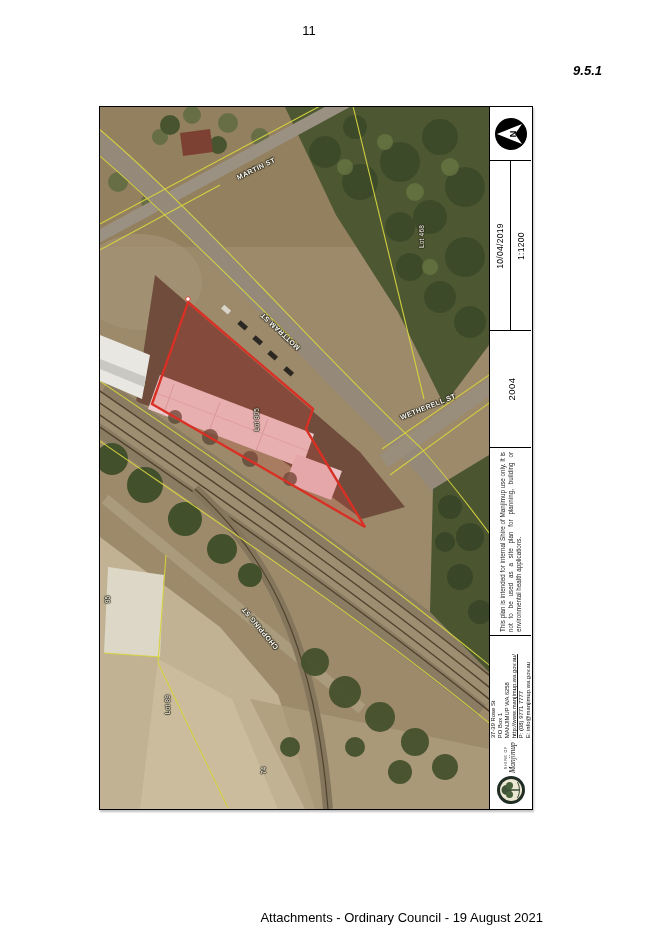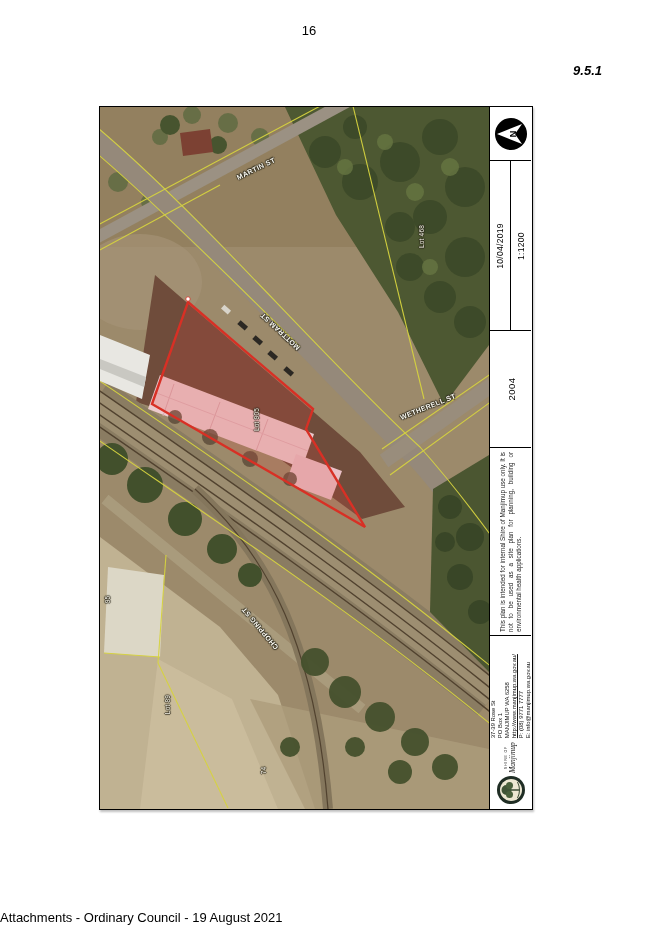--- a/index.html
+++ b/index.html
@@ -1,20 +1,20 @@
 <!DOCTYPE html>
 <html><head>
 <meta charset="utf-8">
 <style>
   html,body{margin:0;padding:0;background:#ffffff;}
   .page{position:relative;width:665px;height:941px;background:#ffffff;overflow:hidden;
         font-family:"Liberation Sans", sans-serif;color:#000;}
   .hdr-page{position:absolute;top:23px;left:284px;width:50px;text-align:center;font-size:13px;}
   .hdr-item{position:absolute;top:23px;right:63px;font-size:13px;font-weight:bold;font-style:italic;margin-top:40px;}
-  .ftr{position:absolute;top:910px;left:0;width:543px;text-align:left;font-size:13px;}
+  .ftr{position:absolute;top:910px;left:0;width:543px;text-align:right;font-size:13px;}
 
   
   .plan-block{position:absolute;left:99px;top:106px;width:432px;height:702px;border:1.4px solid #000;
               display:flex;box-sizing:content-box;background:#fff;box-shadow:1px 2px 2px rgba(0,0,0,.25);}
   .map-area{position:relative;width:389px;height:702px;overflow:hidden;background:#9c8a6b;}
   .map-area svg{display:block;}
 
   .maplabel{position:absolute;text-align:center;color:#fbfaf2;font-size:7px;font-weight:bold;
             letter-spacing:.4px;white-space:nowrap;transform-origin:center;
             text-shadow:-1px 0 1px rgba(45,42,30,.95),1px 0 1px rgba(45,42,30,.95),
@@ -45,21 +45,21 @@
   .logotext .lt1{font-size:3.6px;letter-spacing:.8px;color:#222;}
   .logotext .lt2{font-family:"Liberation Serif", serif;font-style:italic;font-size:7.5px;color:#1c1c1c;}
   .addr{flex:1;display:flex;flex-direction:column;font-size:5.9px;line-height:1.16;color:#111;}
   .addr .weblink{text-decoration:underline;}
 </style>
 </head>
 <body>
 
 <div class="page">
 
-  <div class="hdr-page">16</div>
+  <div class="hdr-page">11</div>
   <div class="hdr-item">9.5.1</div>
 
   <div class="plan-block">
 
     <div class="map-area">
       <svg width="389" height="702" viewBox="0 0 389 702">
 
         <rect x="0" y="0" width="389" height="702" fill="#9c8a6b"></rect>
         <rect x="0" y="0" width="262" height="140" fill="#93805f"></rect>
         <ellipse cx="40" cy="175" rx="62" ry="48" fill="#a79478" opacity="0.6"></ellipse>

